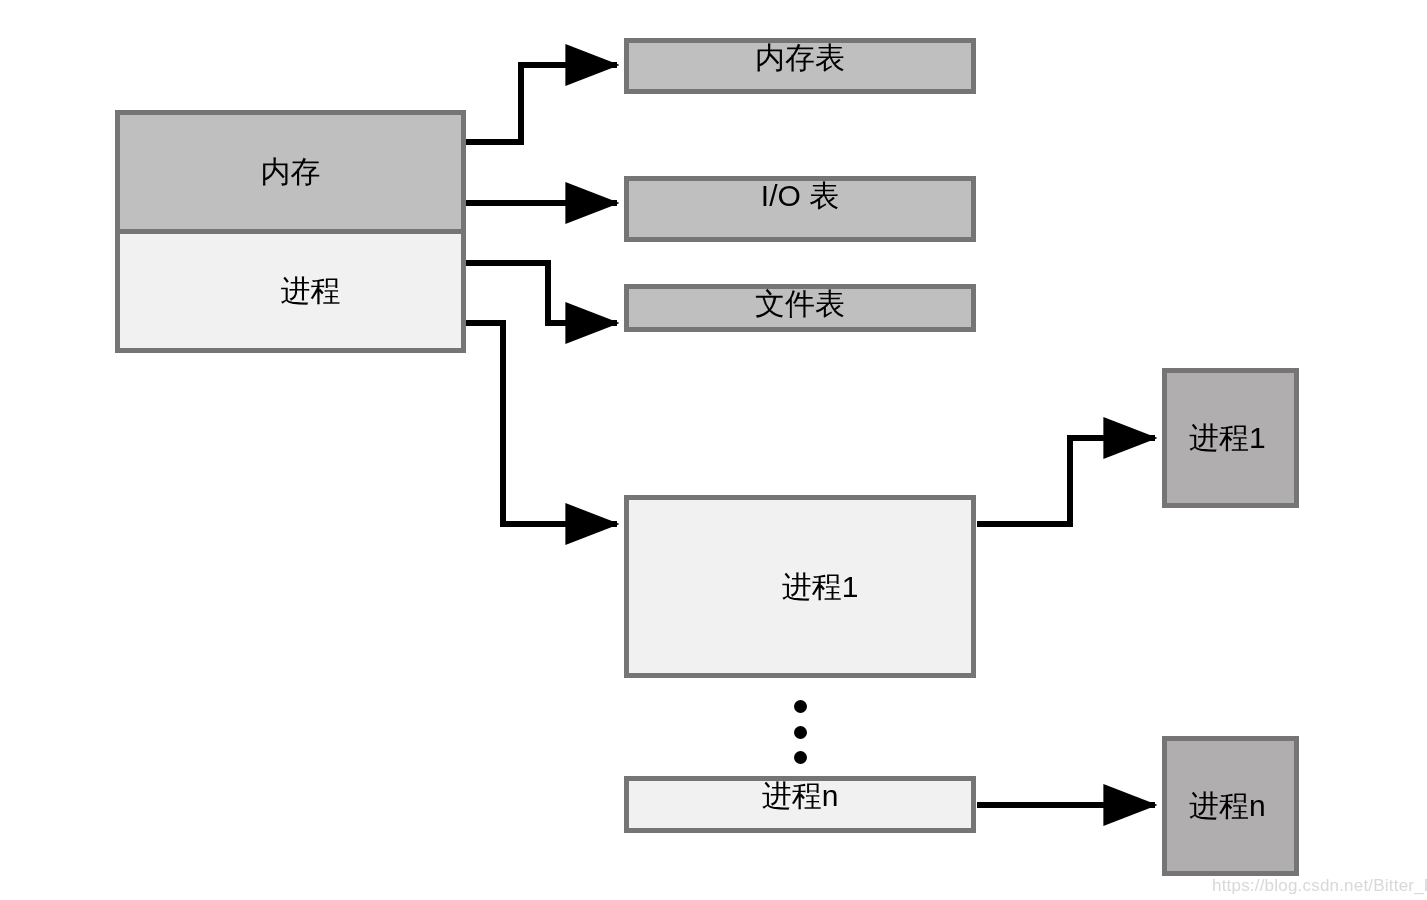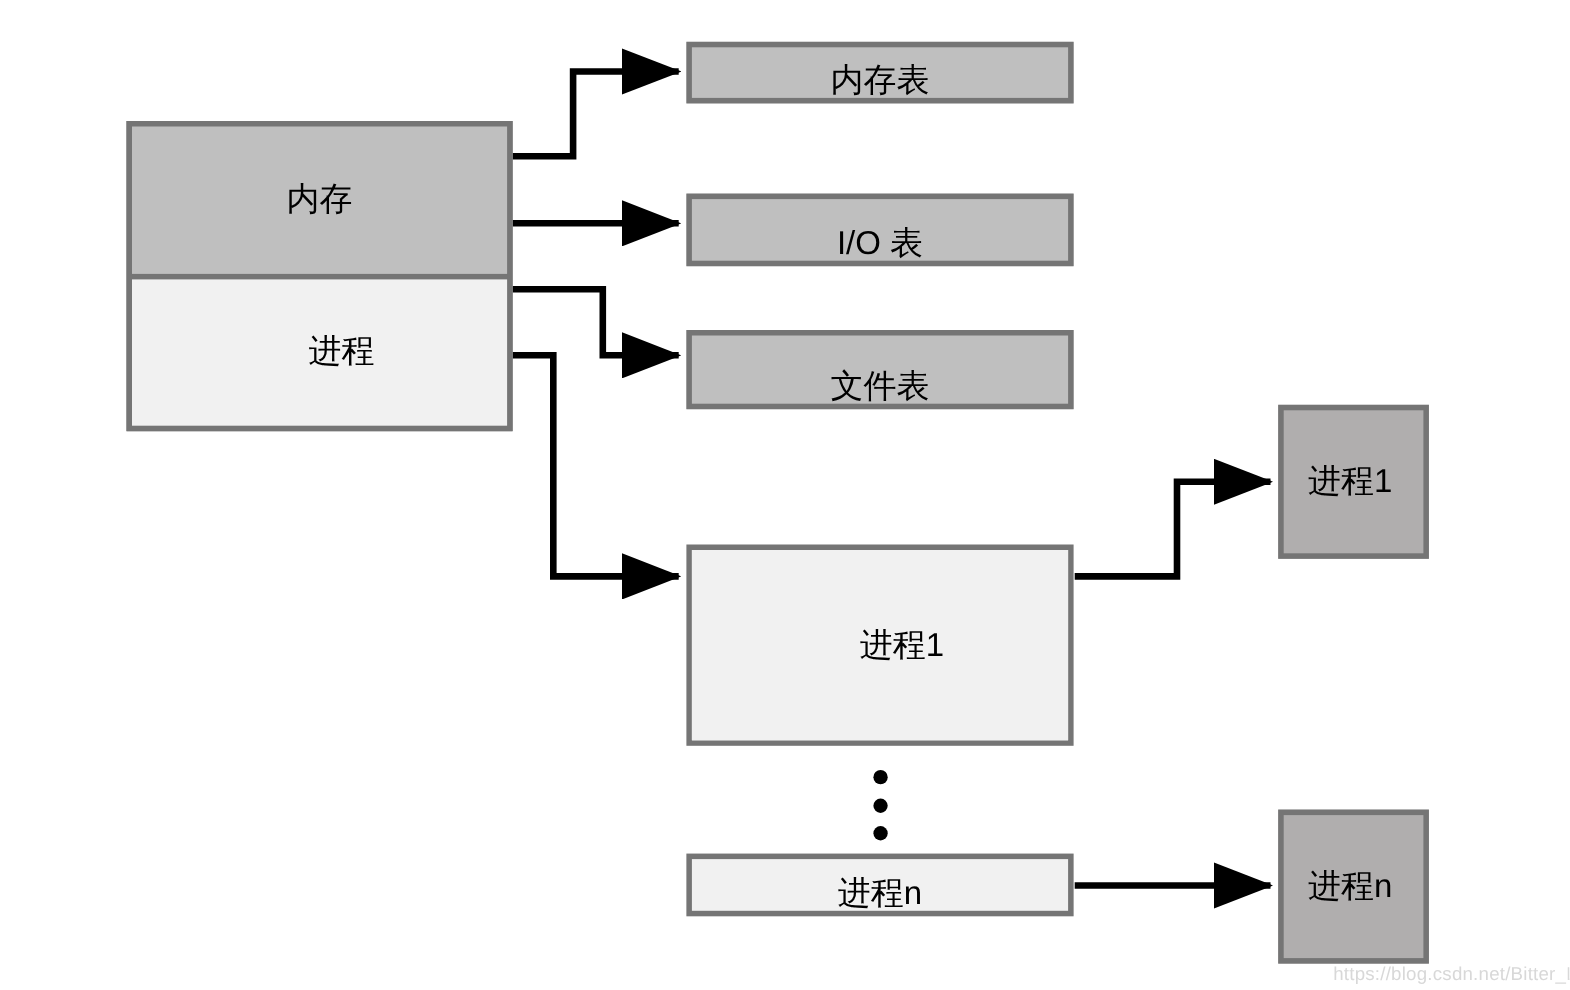--- a/index.html
+++ b/index.html
@@ -24,21 +24,21 @@
     width: 1427px;
     height: 900px;
     pointer-events: none;
   }
   .node {
     position: absolute;
     box-sizing: border-box;
     border: 5px solid #757575;
     background: #bfbfbf;
     display: flex;
-    align-items: flex-end;
+    align-items: flex-start;
     justify-content: center;
     color: #000000;
     font-size: 30px;
     line-height: 1;
     white-space: nowrap;
   }
   .node.light {
     background: #f1f1f1;
   }
   .node.darkgray {
@@ -126,34 +126,34 @@
 
     <polyline points="466,263 548,263 548,323 617,323" fill="none" stroke="#000000" stroke-width="6" marker-end="url(#arrowhead)"></polyline>
 
     <polyline points="466,323 503,323 503,524 617,524" fill="none" stroke="#000000" stroke-width="6" marker-end="url(#arrowhead)"></polyline>
 
     <polyline points="977,524 1070,524 1070,438 1155,438" fill="none" stroke="#000000" stroke-width="6" marker-end="url(#arrowhead)"></polyline>
 
     <polyline points="977,805 1155,805" fill="none" stroke="#000000" stroke-width="6" marker-end="url(#arrowhead)"></polyline>
   </svg>
 
-  <div class="stack" style="left:115px; top:110px; width:351px; height:282px;">
+  <div class="stack" style="left:115px; top:110px; width:351px; height:243px;">
     <div class="row">内存</div>
     <div class="row light">进程</div>
   </div>
 
   <div class="node" style="left:624px; top:38px; width:352px; height:56px;">
     <span>内存表</span>
   </div>
 
   <div class="node" style="left:624px; top:176px; width:352px; height:66px;">
     <span>I/O 表</span>
   </div>
 
-  <div class="node" style="left:624px; top:300px; width:352px; height:72px;">
+  <div class="node" style="left:624px; top:284px; width:352px; height:48px;">
     <span>文件表</span>
   </div>
 
   <div class="stack" style="left:624px; top:495px; width:352px; height:183px;">
     <div class="row light">进程1</div>
   </div>
 
   <div class="dots" style="left:793px; top:700px; width:14px; height:64px;">
     <span></span>
     <span></span>

